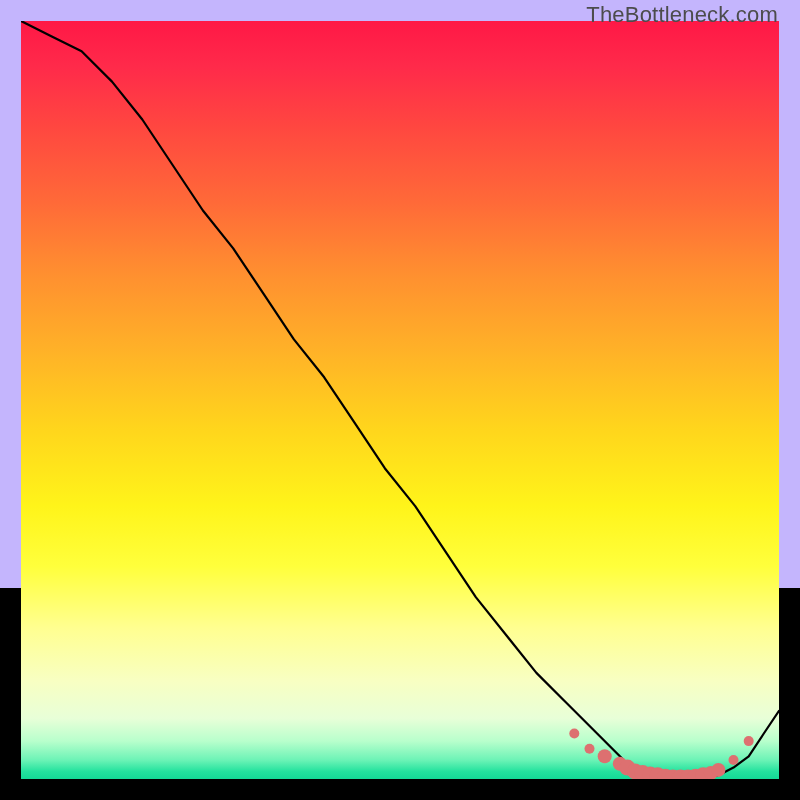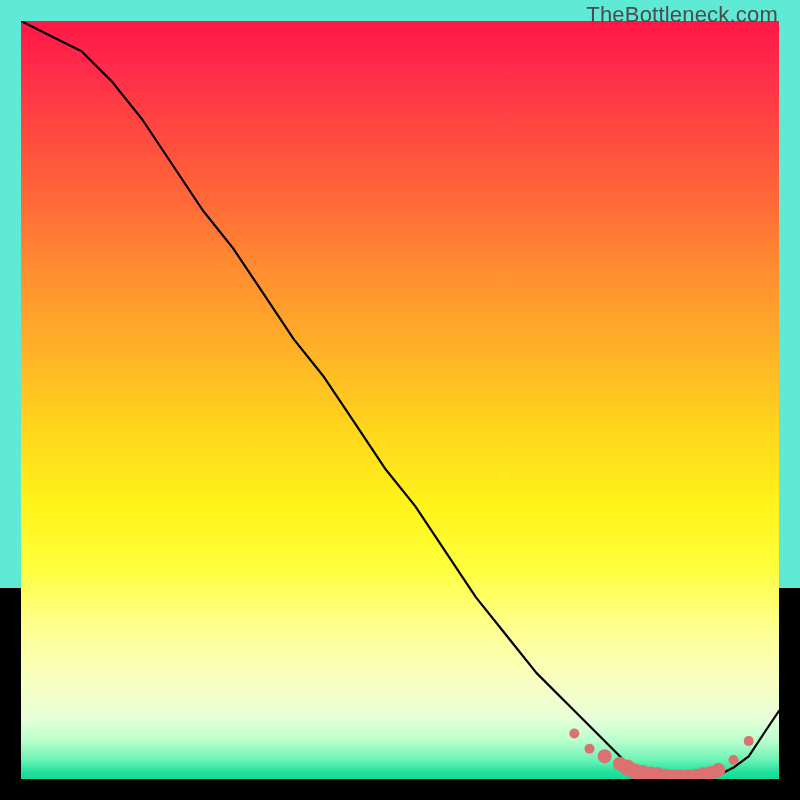--- a/index.html
+++ b/index.html
@@ -8,21 +8,21 @@
     width: 800px;
     height: 800px;
     background: #000;
     overflow: hidden;
     font-family: Arial, Helvetica, sans-serif;
   }
   .stage {
     position: relative;
     width: 800px;
     height: 588px;
-    background: #5eead4;
+    background: #c4b5fd;
   }
   .plot {
     position: absolute;
     left: 21px;
     top: 21px;
     width: 758px;
     height: 758px;
     
     background: linear-gradient(to bottom,
       #ff1846 0%,

